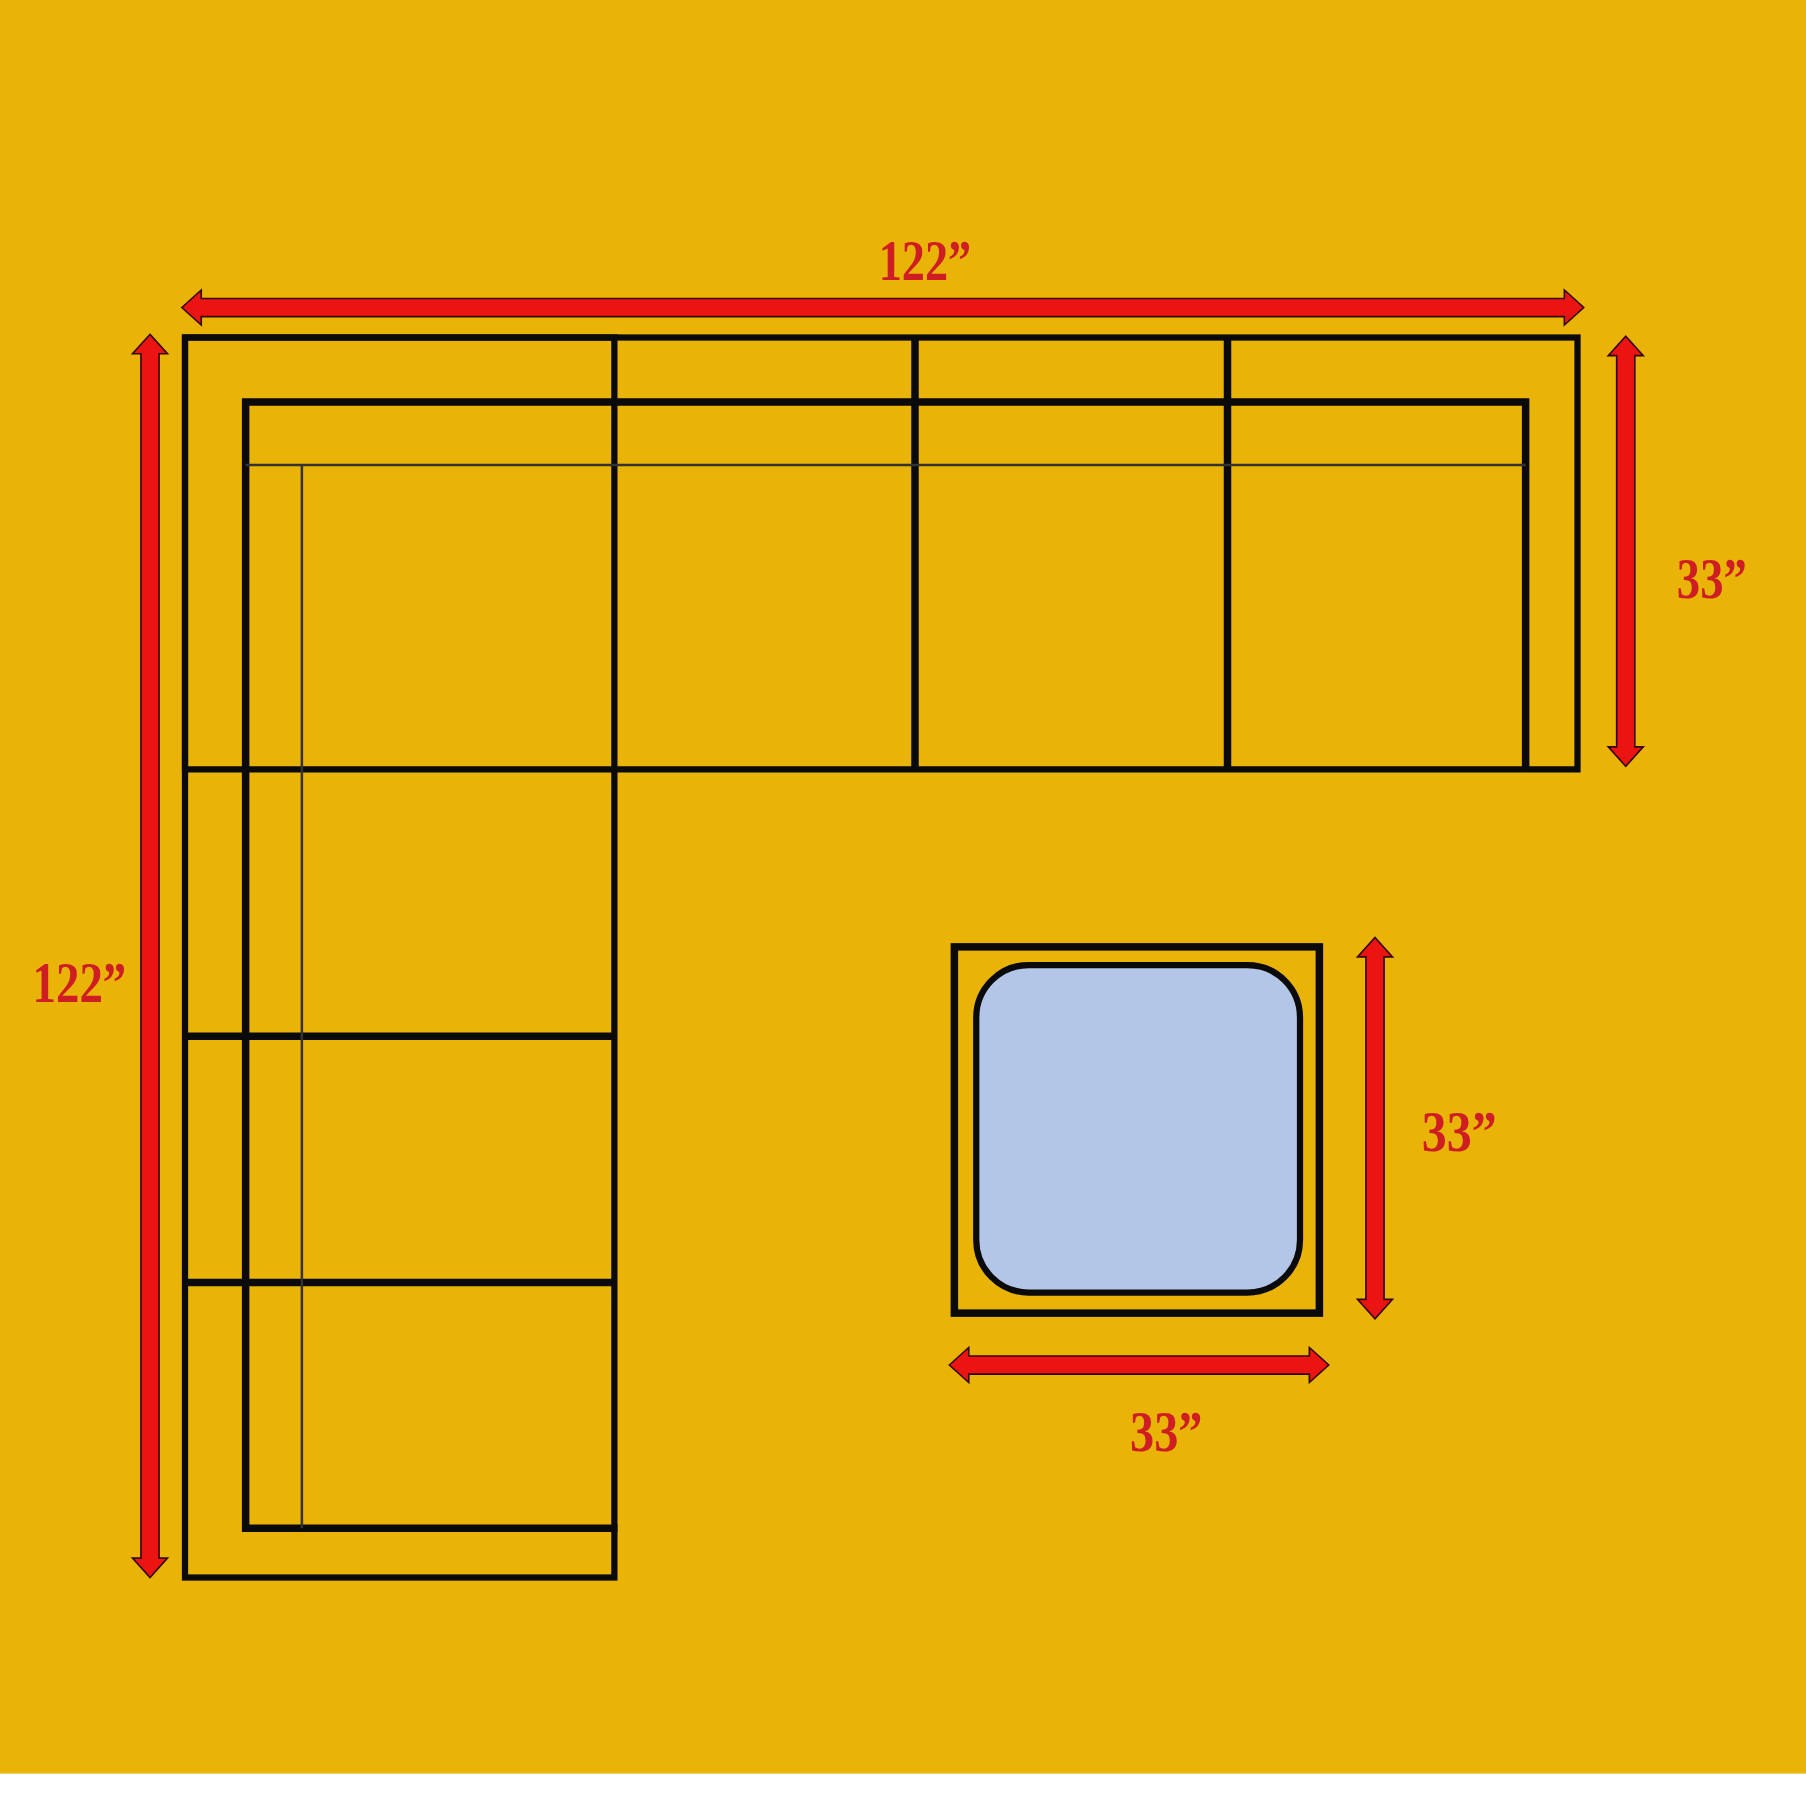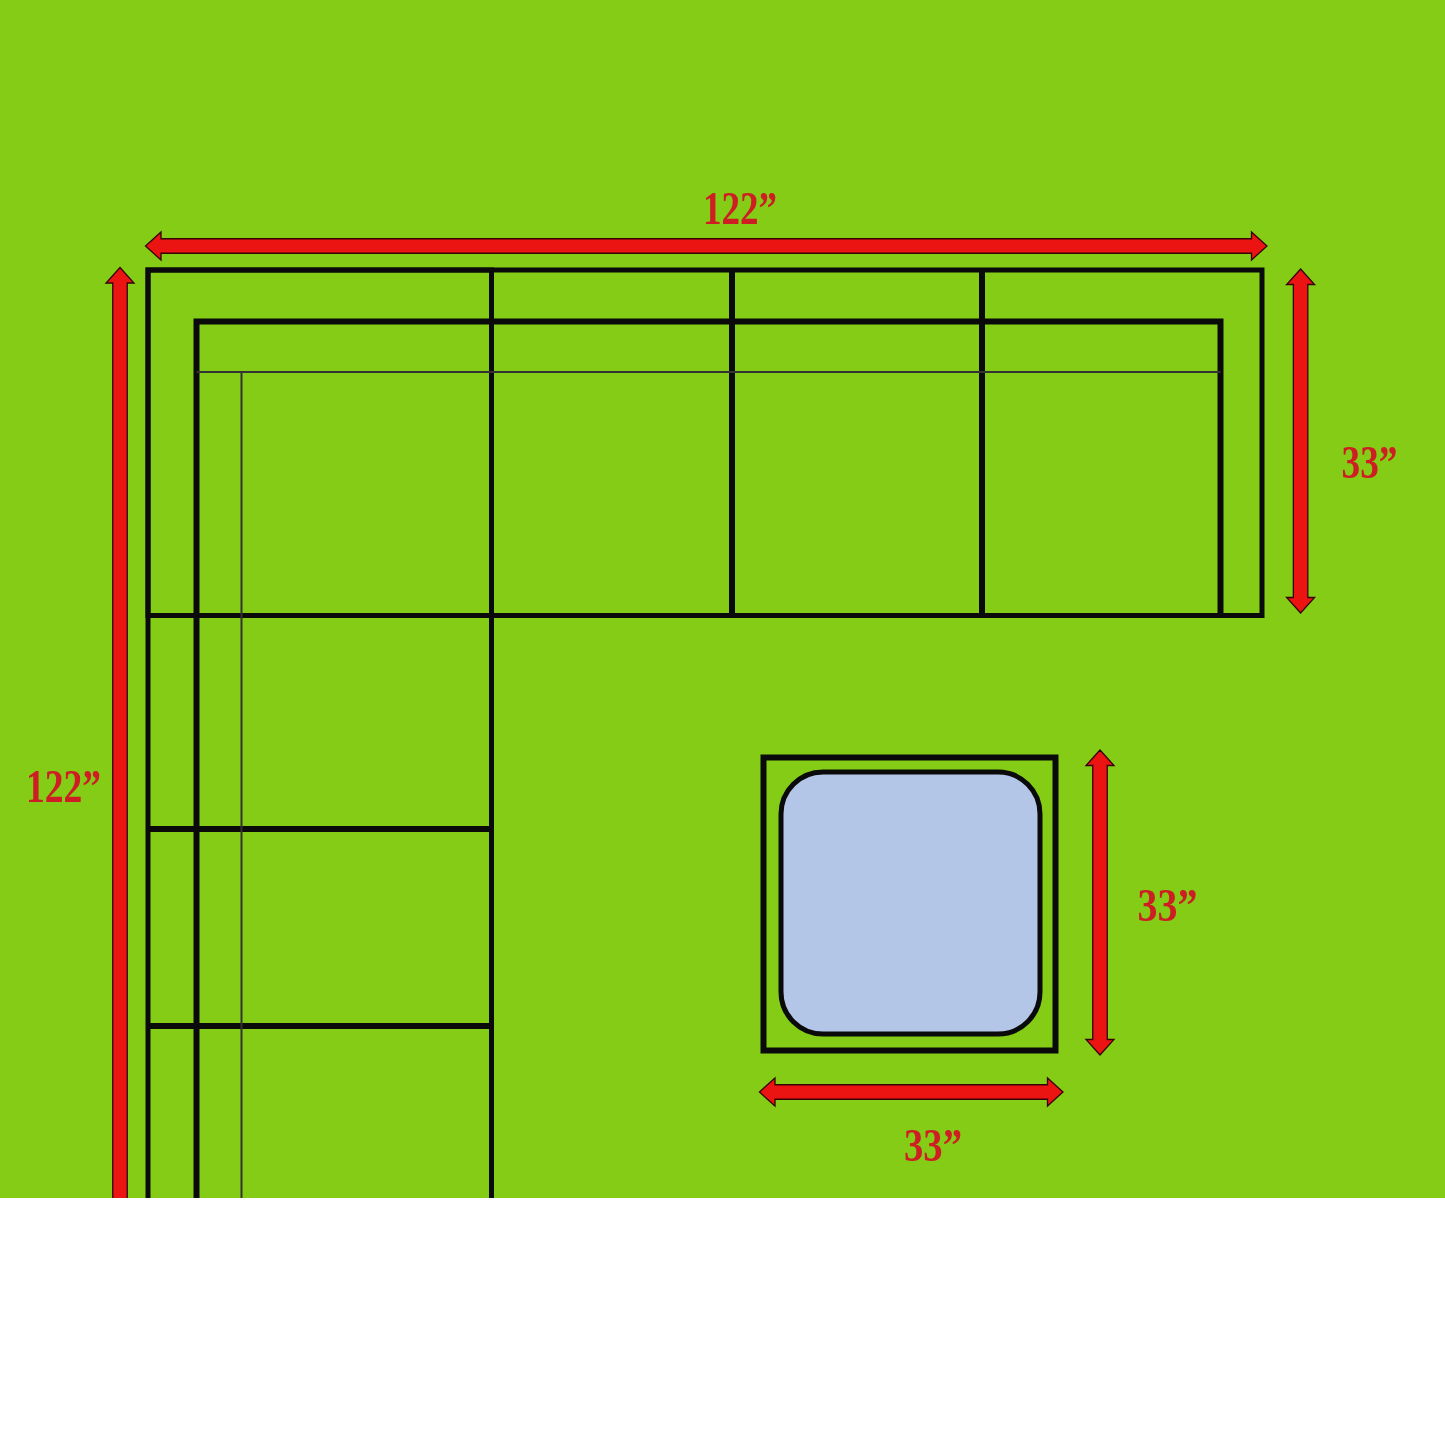--- a/index.html
+++ b/index.html
@@ -1,16 +1,16 @@
 <!DOCTYPE html>
 <html><head>
 <meta charset="utf-8">
 <style>
   html,body{margin:0;padding:0;background:#ffffff;}
-  .wrap{width:1445px;height:1198px;position:relative;background:#84cc16;overflow:hidden;}
+  .wrap{width:1445px;height:1419px;position:relative;background:#eab308;overflow:hidden;}
   svg{position:absolute;left:0;top:0;}
   text{font-family:"Liberation Serif",serif;font-weight:bold;fill:#ce1d23;}
 </style>
 </head>
 <body>
 
 <div class="wrap">
 <svg width="1445" height="1445" viewBox="0 0 1445 1445">
 
   <rect x="148" y="270" width="1114" height="345.5" fill="none" stroke="#0a0a0a" stroke-width="5"></rect>

